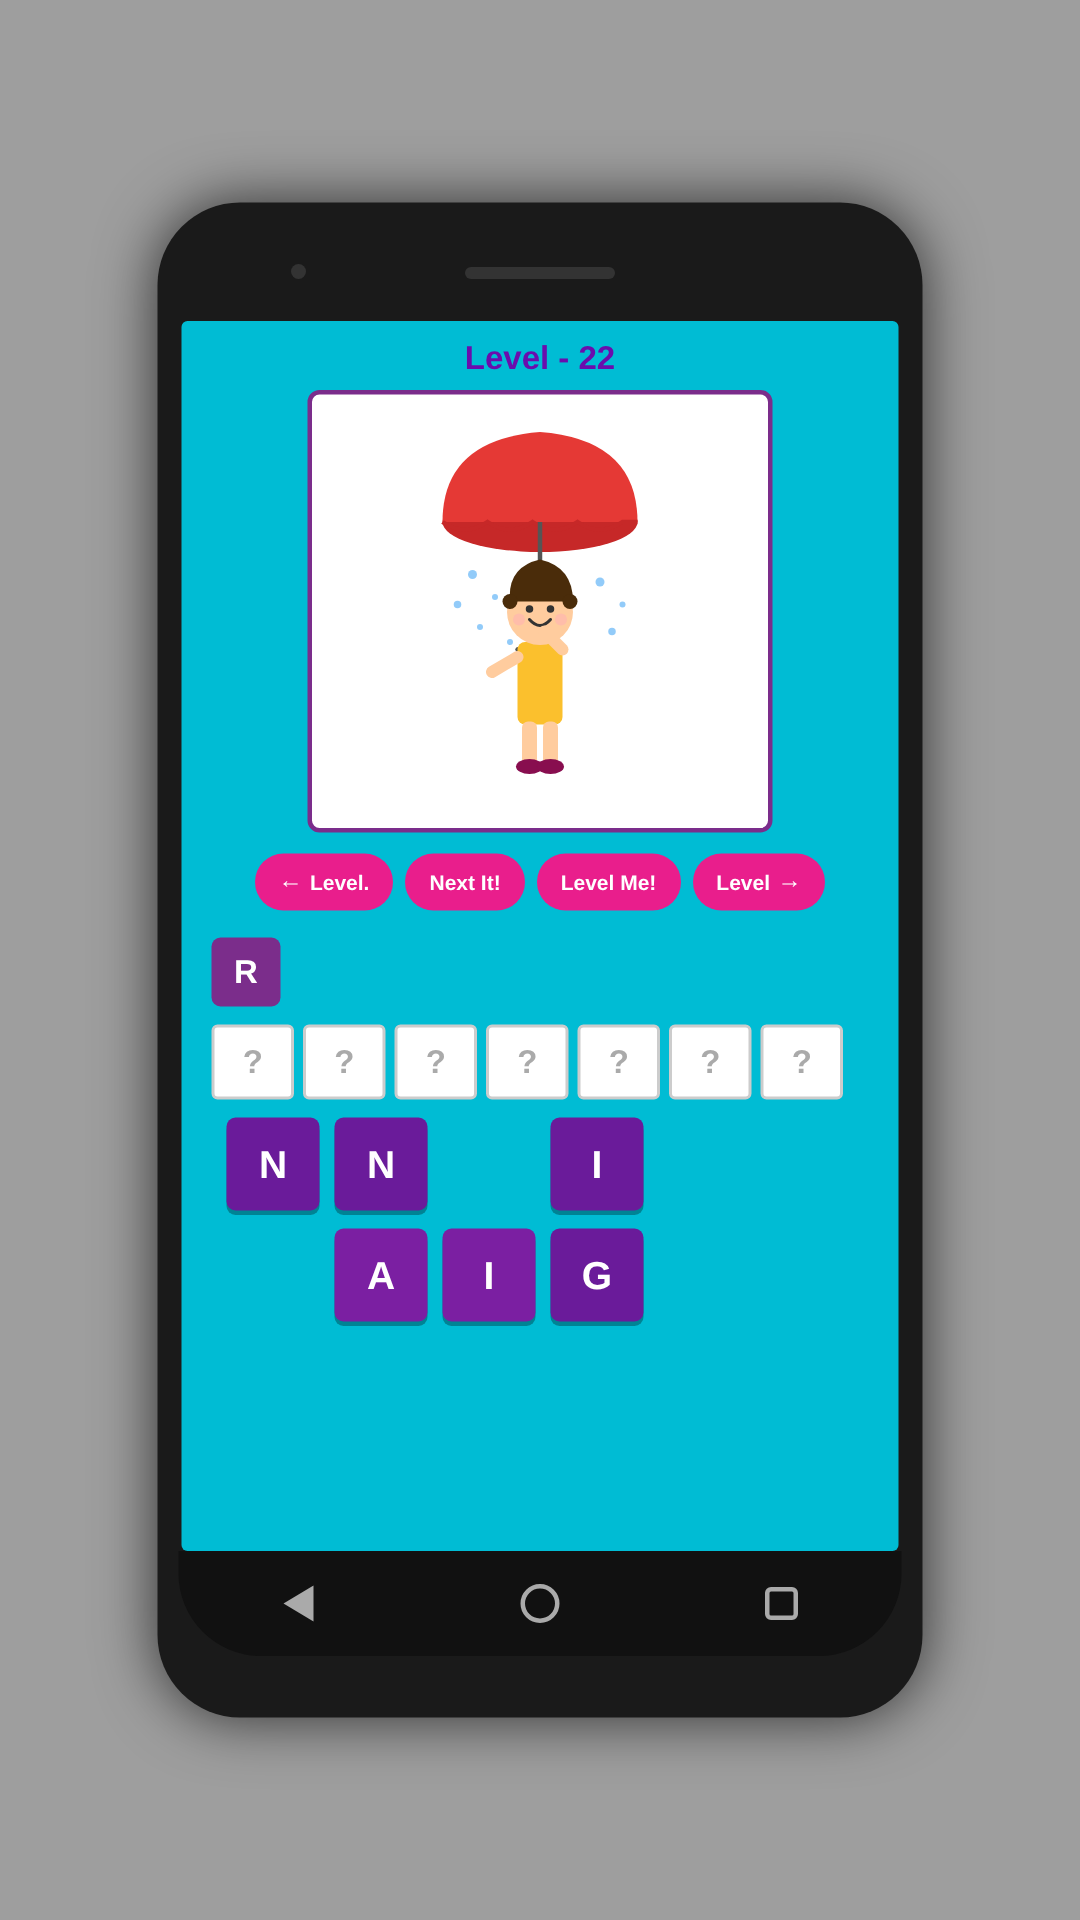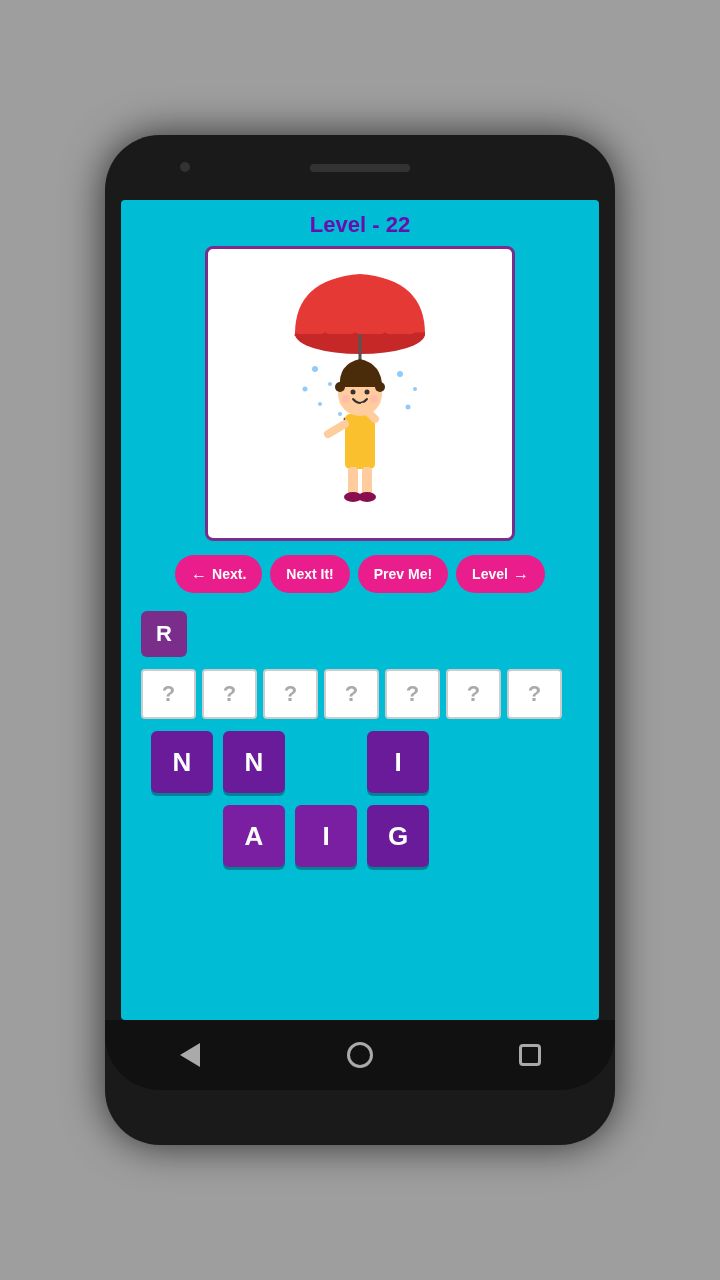--- a/index.html
+++ b/index.html
@@ -17,21 +17,21 @@
 
     .phone {
       width: 510px;
       height: 1010px;
       background: #1a1a1a;
       border-radius: 55px;
       position: relative;
       display: flex;
       flex-direction: column;
       align-items: center;
-      padding: 0;
+      padding: 14px;
       box-shadow: 0 0 40px rgba(0,0,0,0.7);
     }
 
     .phone-top {
       width: 100%;
       height: 65px;
       display: flex;
       align-items: center;
       justify-content: center;
       position: relative;
@@ -302,27 +302,27 @@
         <rect x="102" y="208" width="10" height="30" rx="4" fill="#ffcc9e"></rect>
 
         <ellipse cx="93" cy="238" rx="9" ry="5" fill="#880e4f"></ellipse>
         <ellipse cx="107" cy="238" rx="9" ry="5" fill="#880e4f"></ellipse>
       </svg>
     </div>
 
     <div class="buttons-row">
       <button class="btn">
         <span class="btn-arrow">←</span>
-        <span>Next.</span>
+        <span>Level.</span>
       </button>
       <button class="btn">
         <span>Next It!</span>
       </button>
       <button class="btn">
-        <span>Prev Me!</span>
+        <span>Level Me!</span>
       </button>
       <button class="btn">
         <span>Level</span>
         <span class="btn-arrow">→</span>
       </button>
     </div>
 
     <div class="tiles-area">
 
       <div class="selected-row">

